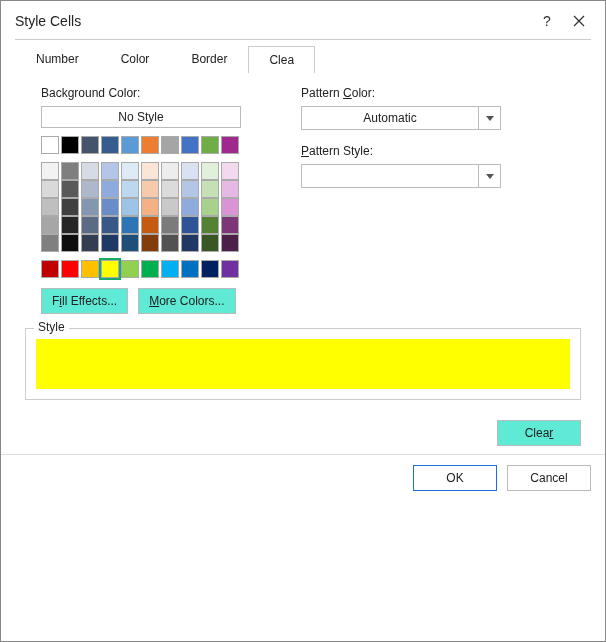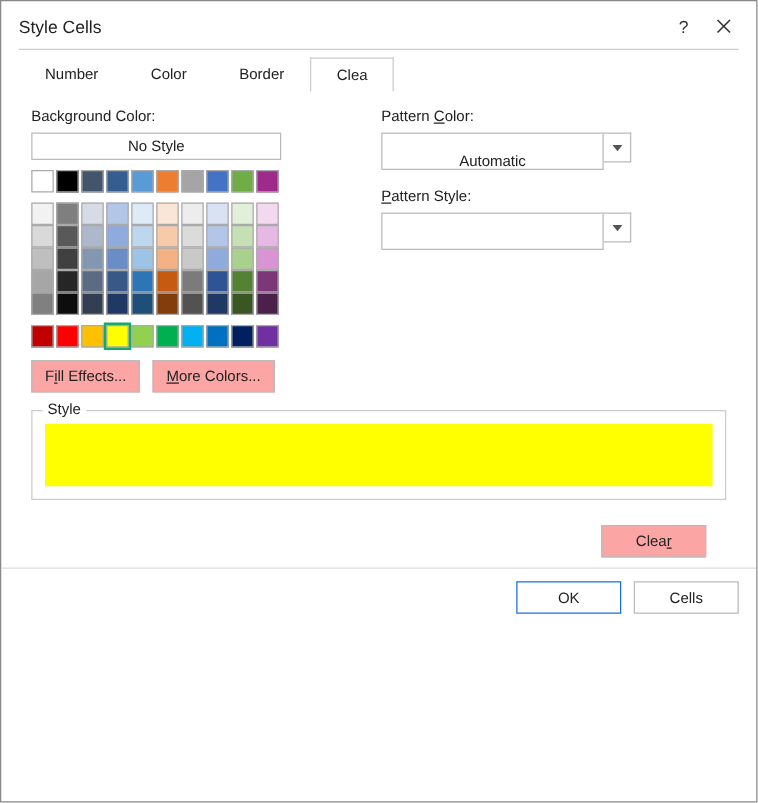--- a/index.html
+++ b/index.html
@@ -4,41 +4,41 @@
   <style>
     * { box-sizing: border-box; font-family: "Segoe UI", Arial, sans-serif; }
     body { margin: 0; width: 606px; height: 642px; background: #fff; border: 1px solid #888; font-size: 12px; color: #222; }
     .titlebar { display: flex; align-items: center; padding: 8px 10px 6px 14px; }
     .titlebar .title { font-size: 14px; flex: 1; }
     .titlebar .tbtn { width: 32px; height: 24px; display: flex; align-items: center; justify-content: center; font-size: 14px; color: #333; }
     .tabs { display: flex; margin: 6px 4px 0 14px; }
     .tab { padding: 6px 20px; border: 1px solid transparent; border-bottom: none; cursor: default; font-size: 12px; }
     .tab.active { border-color: #ccc; background: #fff; position: relative; top: 1px; }
     .tabline { border-bottom: 1px solid #ccc; margin: 0 14px -1px 14px; }
-    .content { padding: 14px 24px 8px 24px; display: flex; gap: 48px; }
+    .content { padding: 14px 24px 8px 24px; display: flex; gap: 28px; margin-left: 16px; }
     .left { width: 232px; }
     .right { flex: 1; }
     .label { margin-bottom: 6px; }
     .nocolor { border: 1px solid #bbb; text-align: center; padding: 3px 0; width: 200px; margin-bottom: 8px; background: #fff; }
     .palette { display: flex; flex-direction: column; gap: 2px; margin-bottom: 10px; }
     .row { display: flex; gap: 2px; }
     .sw { width: 18px; height: 18px; border: 1px solid #aaa; }
     .sw.sel { outline: 2px solid #19a86b; outline-offset: 0; }
     .btnrow { display: flex; gap: 10px; margin-top: 8px; }
-    .btn { border: 1px solid #bbb; background: #fca5a5; padding: 5px 10px; font-size: 12px; cursor: default; }
+    .btn { border: 1px solid #bbb; background: #5eead4; padding: 5px 10px; font-size: 12px; cursor: default; }
     .btn .ul { text-decoration: underline; }
     .dropdown { display: flex; width: 200px; margin-bottom: 14px; }
-    .dropdown .val { flex: 1; border: 1px solid #bbb; padding: 14px 8px; height: 24px; line-height: 16px; text-align: center; }
+    .dropdown .val { flex: 1; border: 1px solid #bbb; padding: 3px 8px; height: 24px; line-height: 16px; text-align: center; }
     .dropdown .arrow { width: 22px; height: 24px; border: 1px solid #bbb; border-left: none; display: flex; align-items: center; justify-content: center; }
     .chev { width: 0; height: 0; border-left: 4px solid transparent; border-right: 4px solid transparent; border-top: 5px solid #555; }
     .sample-area { padding: 6px 24px 12px 24px; }
     .sample-fieldset { border: 1px solid #ccc; padding: 10px; position: relative; }
     .sample-legend { position: absolute; top: -9px; left: 8px; background: #fff; padding: 0 4px; font-size: 12px; }
     .sample-box { width: 100%; height: 50px; background: #ffff00; }
-    .clear-row { display: flex; justify-content: flex-end; padding: 8px 40px; align-items: center; }
+    .clear-row { display: flex; justify-content: flex-end; padding: 8px 24px; align-items: center; }
     .dialog-btns { border-top: 1px solid #ddd; padding: 10px 14px; display: flex; justify-content: flex-end; gap: 10px; }
     .dlgbtn { width: 84px; padding: 5px 0; border: 1px solid #bbb; background: #fff; text-align: center; font-size: 12px; }
     .dlgbtn.primary { border: 1px solid #1a6fd6; }
   </style>
 </head>
 <body>
 
 <div class="titlebar">
   <div class="title">Style Cells</div>
   <div class="tbtn">?</div>
@@ -183,14 +183,14 @@
     <div class="sample-box" id="sample-box" style="background: rgb(255, 255, 0);"></div>
   </div>
 </div>
 
 <div class="clear-row">
   <div class="btn" style="width:84px;text-align:center;">Clea<span class="ul">r</span></div>
 </div>
 
 <div class="dialog-btns">
   <div class="dlgbtn primary">OK</div>
-  <div class="dlgbtn">Cells</div>
+  <div class="dlgbtn">Cancel</div>
 </div>
 
 </body></html>

